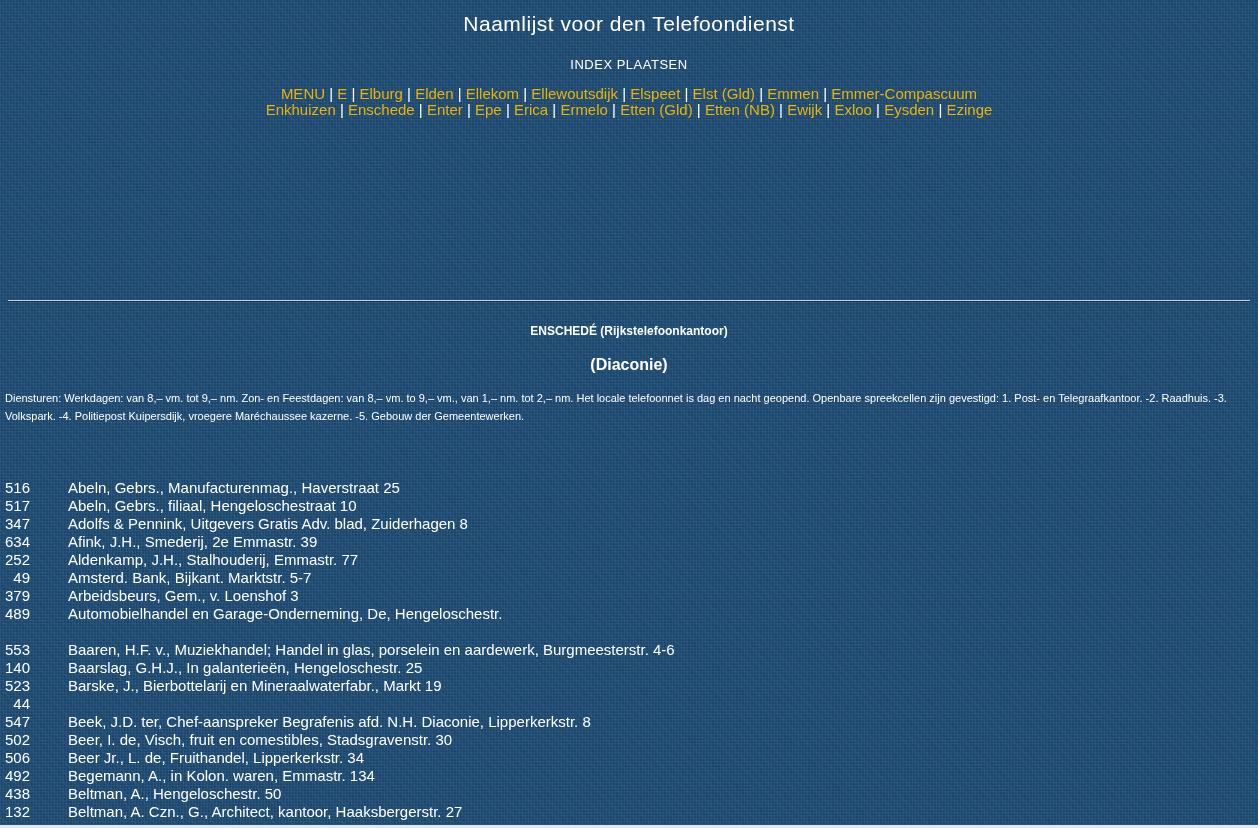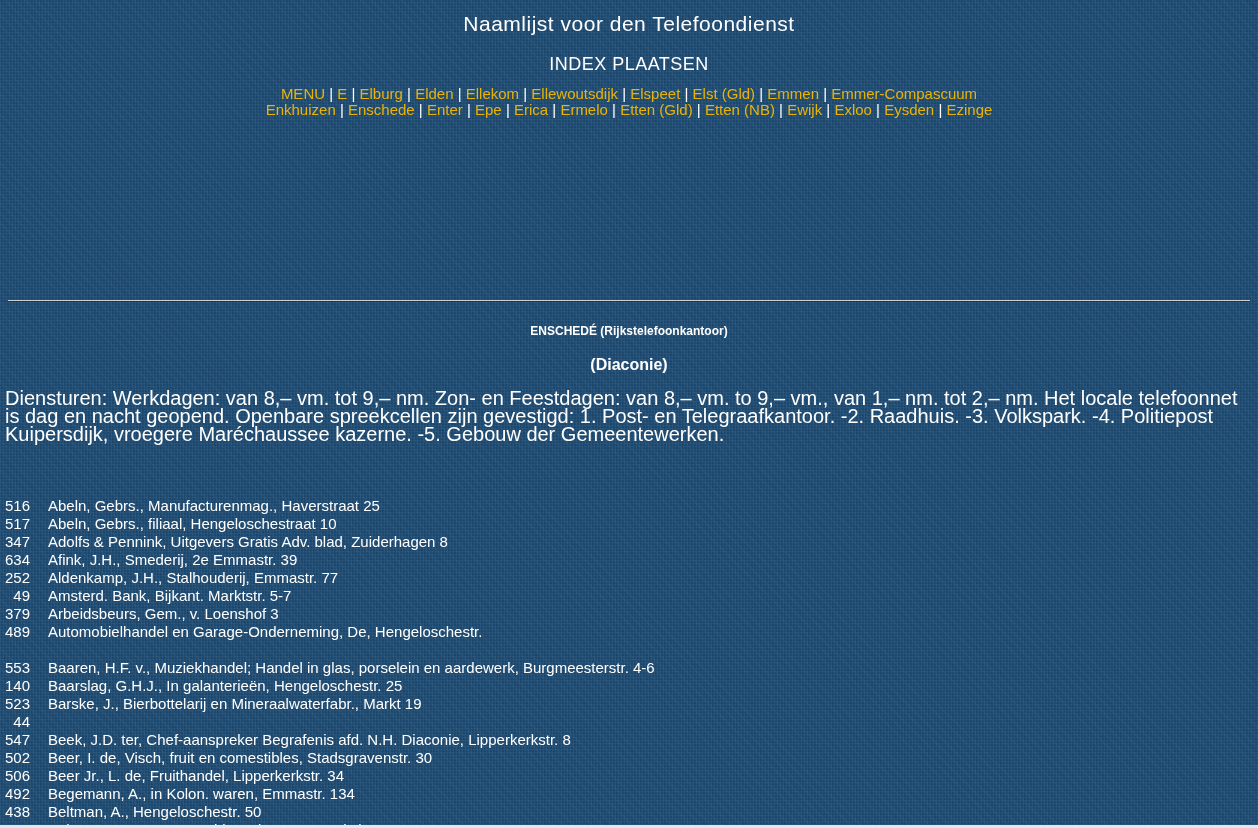--- a/index.html
+++ b/index.html
@@ -23,21 +23,21 @@
     margin: 0;
     font-size: 21px;
     font-weight: normal;
     text-align: center;
     letter-spacing: 0.5px;
     line-height: 36px;
   }
   .subtitle {
     margin-top: 15px;
     text-align: center;
-    font-size: 18px;
+    font-size: 13px;
     letter-spacing: 0.5px;
     line-height: 15px;
   }
   .index-links {
     margin-top: 14px;
     text-align: center;
     font-size: 15px;
     line-height: 16px;
   }
   .index-links a {
@@ -65,27 +65,27 @@
   }
   .section-subheading {
     margin-top: 16px;
     text-align: center;
     font-size: 16px;
     font-weight: bold;
     line-height: 18px;
   }
   .notice {
     margin: 15px 8px 0 5px;
-    font-size: 20px;
+    font-size: 11px;
     line-height: 18px;
   }
 
   .listing { margin-top: 54px; padding-left: 5px; }
   .group + .group { margin-top: 18px; }
-  .dir-row { display: flex; line-height: 18px; font-size: 15px; }
+  .dir-row { display: flex; line-height: 18px; font-size: 15px; gap: 20px; }
   .dir-row .num { flex: none; width: 25px; text-align: right; }
   .dir-row .txt { margin-left: 18px; white-space: nowrap; }
 
   .bottom-strip {
     position: absolute;
     left: 0; bottom: 0;
     width: 100%; height: 3px;
     background: #dfe8ee;
   }
 </style>

